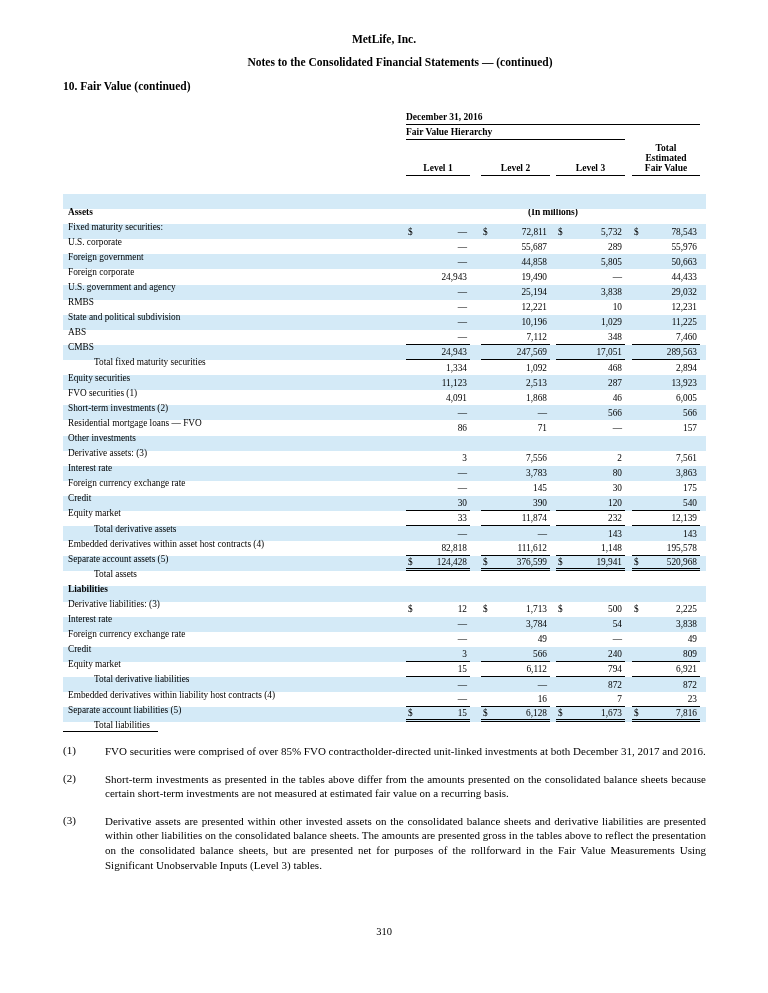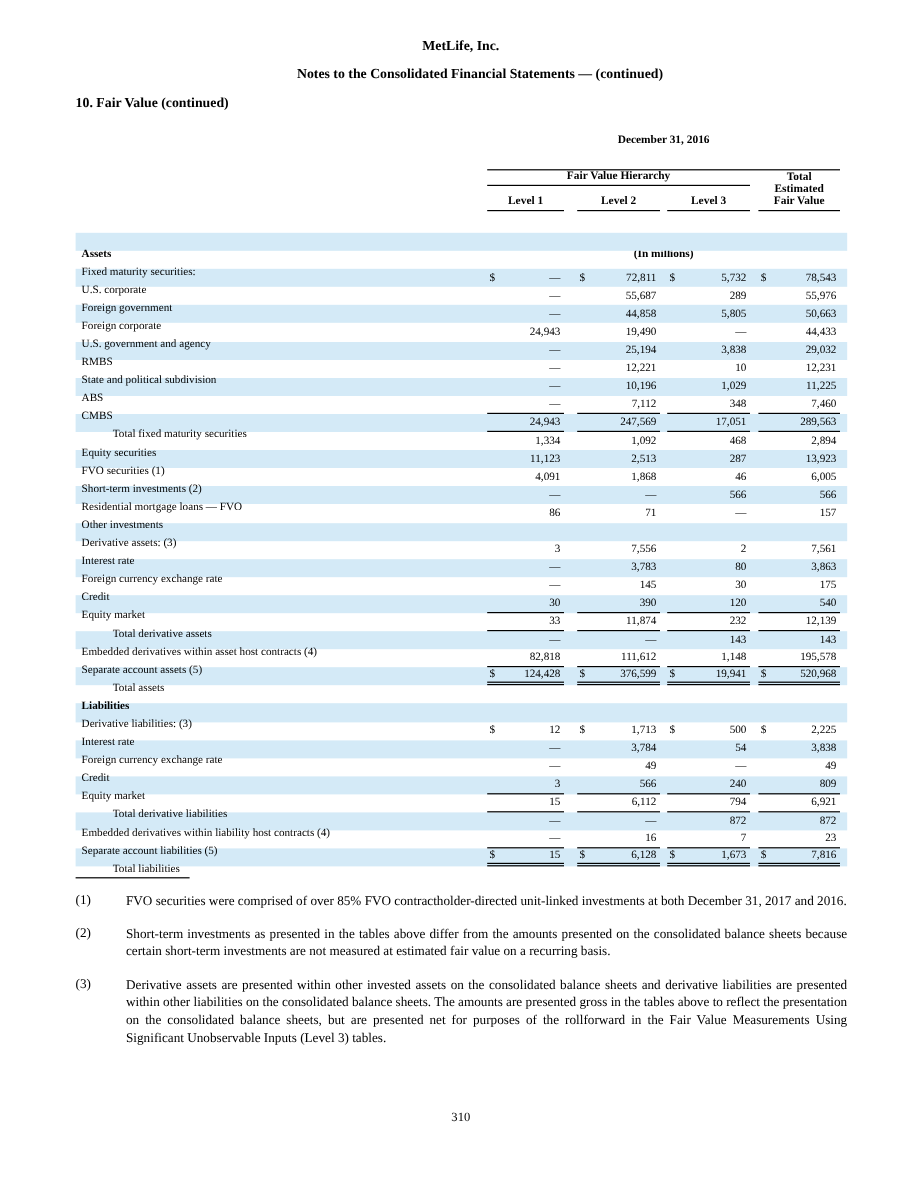--- a/index.html
+++ b/index.html
@@ -8,23 +8,23 @@
     position:relative; width:768px; height:993px; margin:0 auto;
     background:#fff; color:#000;
     font-family:"Liberation Serif", serif;
     overflow:hidden;
   }
   .doc-title   { position:absolute; top:33px; left:0; right:0; text-align:center; font-weight:bold; font-size:11.5px; }
   .doc-subtitle{ position:absolute; top:56px; left:0; right:0; text-align:center; font-weight:bold; font-size:11.5px;margin-left:32px; }
   .sec-heading { position:absolute; top:80px; left:63px; font-weight:bold; font-size:11.5px; }
 
   .fv-table { position:absolute; left:63px; top:112px; width:643px; }
-  .hdr-date { position:absolute; top:0; left:343px; width:294px; text-align:center;
-              font-weight:bold; font-size:9.5px; border-bottom:1.5px solid #000; padding-bottom:19px; }
-  .hdr-hier { position:absolute; top:30px; left:343px; width:219px; text-align:center;
+  .hdr-date { position:absolute; top:0; left:343px; width:294px; text-align:left;
+              font-weight:bold; font-size:9.5px; border-bottom:1.5px solid #000; padding-bottom:2px; }
+  .hdr-hier { position:absolute; top:15px; left:343px; width:219px; text-align:left;
               font-weight:bold; font-size:9.5px; border-bottom:1.5px solid #000; padding-bottom:2px; }
   .hdr-cols { position:absolute; top:31px; left:0; width:643px; display:flex; align-items:flex-end; }
   .hdr-spacer { width:342px; }
   .hcell { text-align:center; font-weight:bold; font-size:9.5px; line-height:10px;
            border-bottom:1px solid #000; padding-bottom:2px; }
   .hc1 { width:64px; margin-left:1px; }
   .hc2 { width:69px; margin-left:11px; }
   .hc3 { width:69px; margin-left:6px; }
   .hc4 { width:68px; margin-left:7px; }
   .hdr-units { position:absolute; top:67px; left:343px; width:294px; text-align:center;

